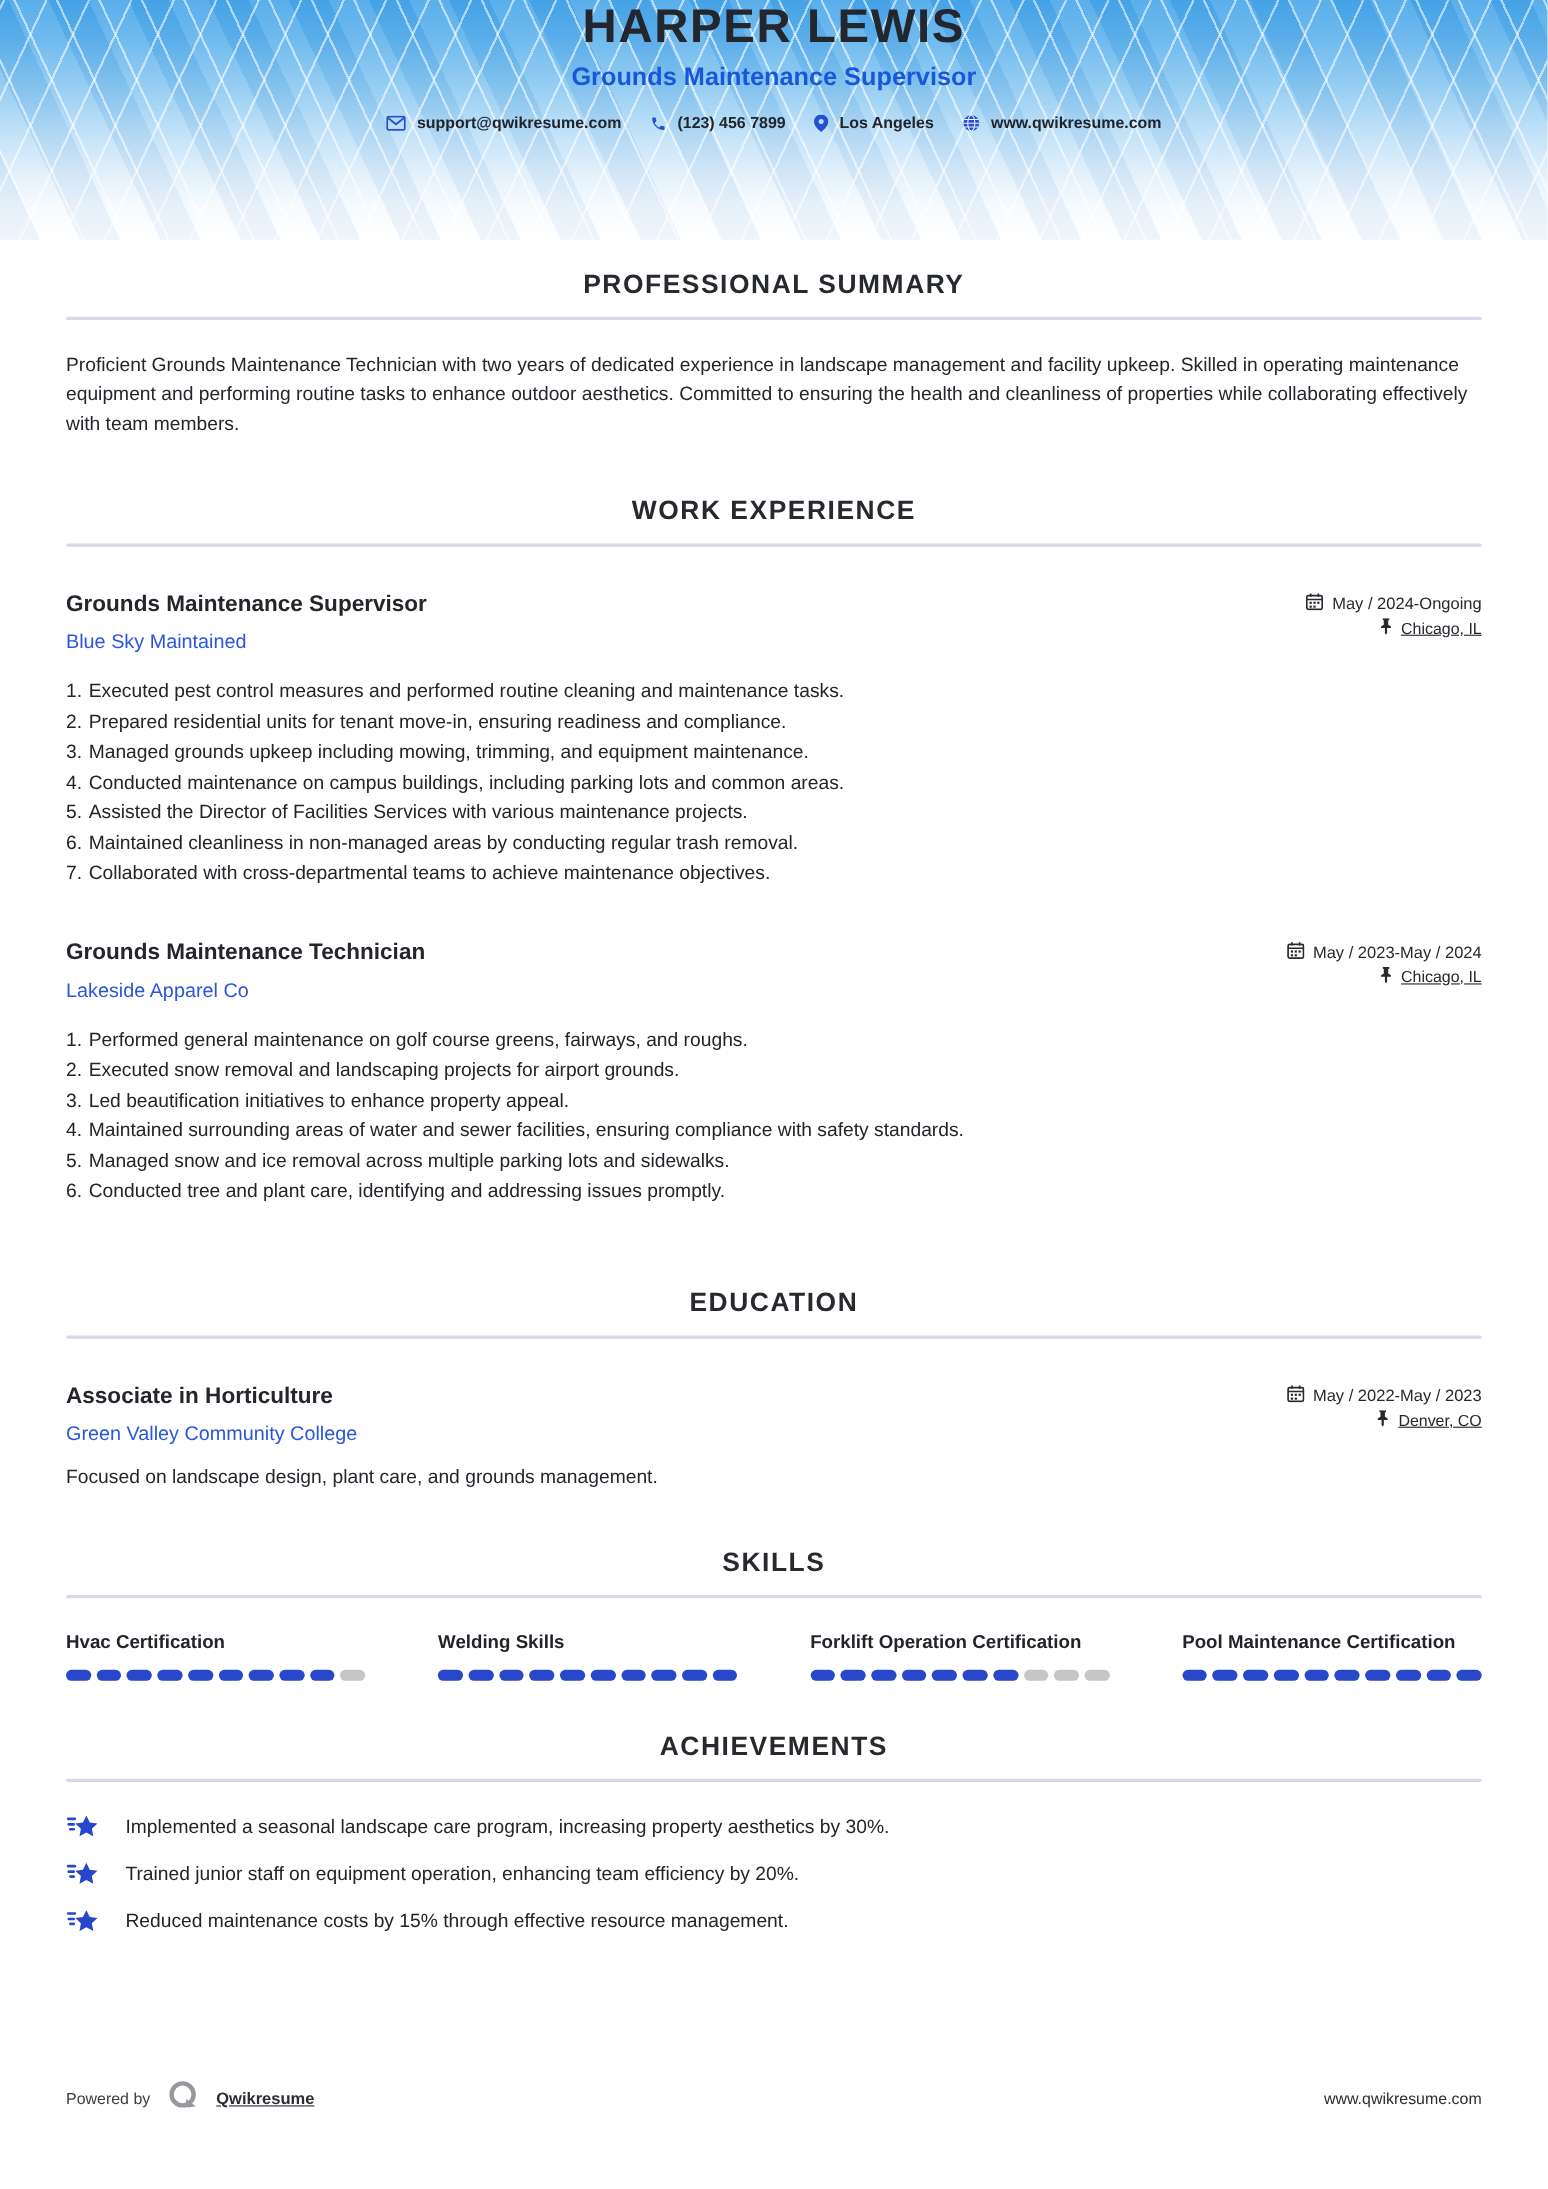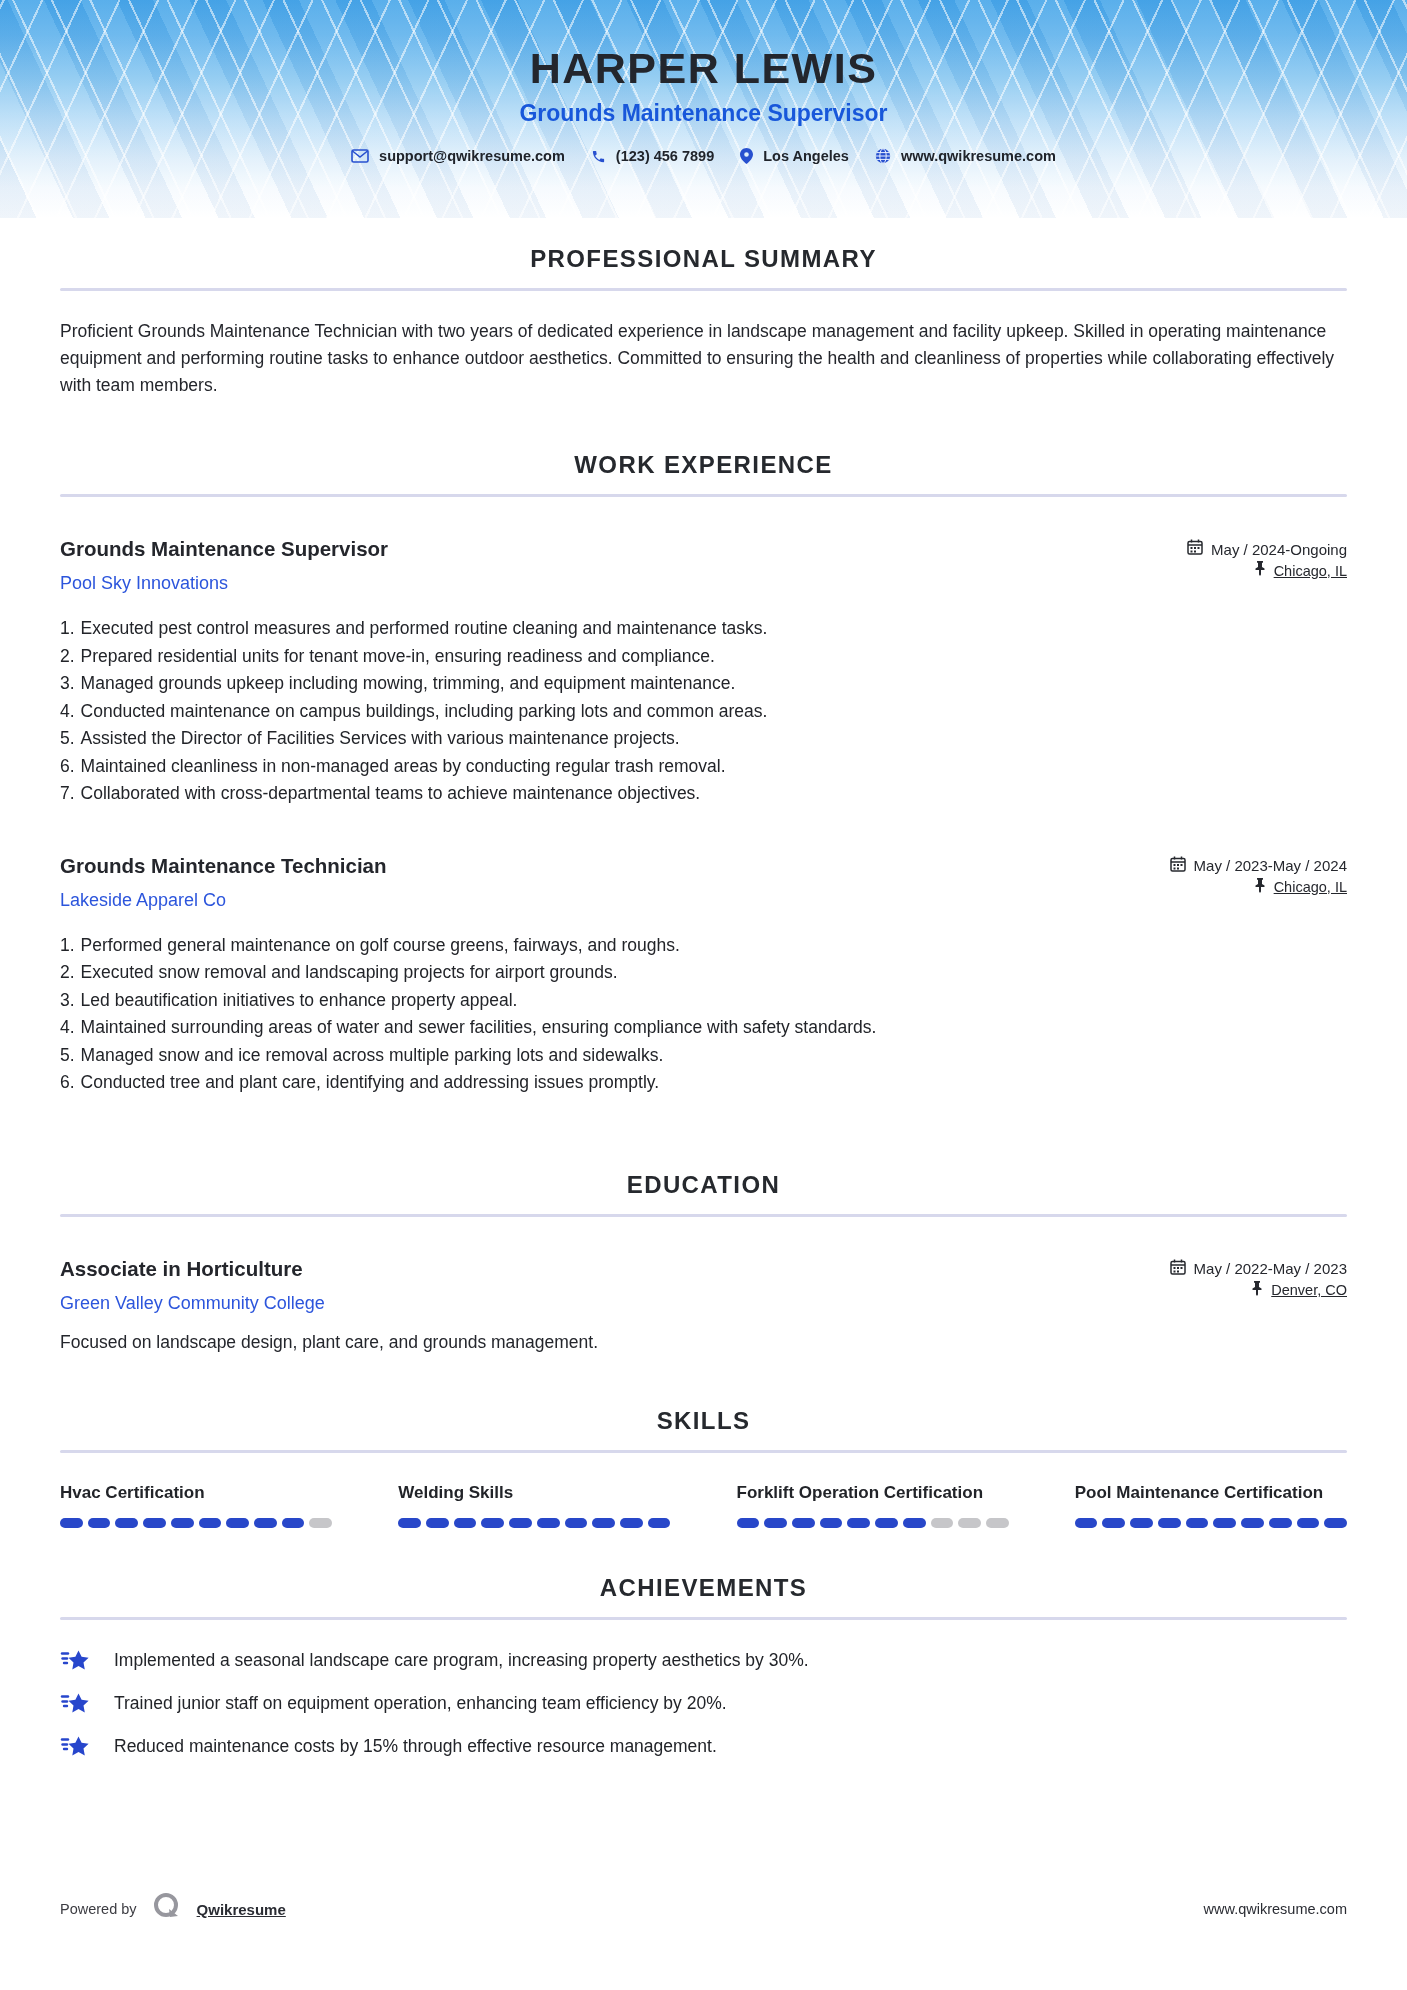--- a/index.html
+++ b/index.html
@@ -21,21 +21,21 @@
         rgba(255,255,255,0) 0px, rgba(255,255,255,0) 33px,
         rgba(255,255,255,0.55) 33px, rgba(255,255,255,0.55) 35px),
       repeating-linear-gradient(65deg,
         rgba(36,110,190,0.07) 0px, rgba(36,110,190,0.07) 33px,
         rgba(255,255,255,0.10) 33px, rgba(255,255,255,0.10) 66px),
       linear-gradient(180deg,
         #47a6e9 0%, #5fb2ec 16%, #8ac8f1 36%, #badef7 55%,
         #dfeffb 72%, #f5fafe 86%, #ffffff 100%);
   }
   .name {
-    padding-top:44px; font-size:43px; font-weight:800;
+    font-size:43px; font-weight:800;
     letter-spacing:1.5px; color:#23262d;
   }
   .job-title-header {
     margin-top:7px; font-size:23px; font-weight:700; color:#1857da;
   }
   .contact {
     margin-top:21px; display:flex; justify-content:center;
     align-items:flex-end; gap:26px;
   }
   .contact-item {
@@ -166,21 +166,21 @@
   <div class="divider"></div>
   <p class="summary-text">Proficient Grounds Maintenance Technician with two years of dedicated experience in landscape management and facility upkeep. Skilled in operating maintenance equipment and performing routine tasks to enhance outdoor aesthetics. Committed to ensuring the health and cleanliness of properties while collaborating effectively with team members.</p>
 
   <div class="section-heading mt-work">WORK EXPERIENCE</div>
   <div class="divider"></div>
   <div id="jobs">
   <div class="entry">
     <div class="entry-head">
       <div>
         <div class="entry-title">Grounds Maintenance Supervisor</div>
-        <div class="entry-company">Pool Sky Innovations</div>
+        <div class="entry-company">Blue Sky Maintained</div>
       </div>
       <div class="entry-meta">
         <div class="meta-row">
           <span>
             <svg width="16" height="16" viewBox="0 0 16 16">
                   <rect x="1" y="2.5" width="14" height="12.5" rx="1.5" fill="none" stroke="#26282e" stroke-width="1.5"></rect>
                   <path d="M1 6h14" stroke="#26282e" stroke-width="1.5"></path>
                   <path d="M4.5 0.5v3M11.5 0.5v3" stroke="#26282e" stroke-width="1.5"></path>
                   <g fill="#26282e">
                     <rect x="3.5" y="8" width="2" height="2"></rect>

